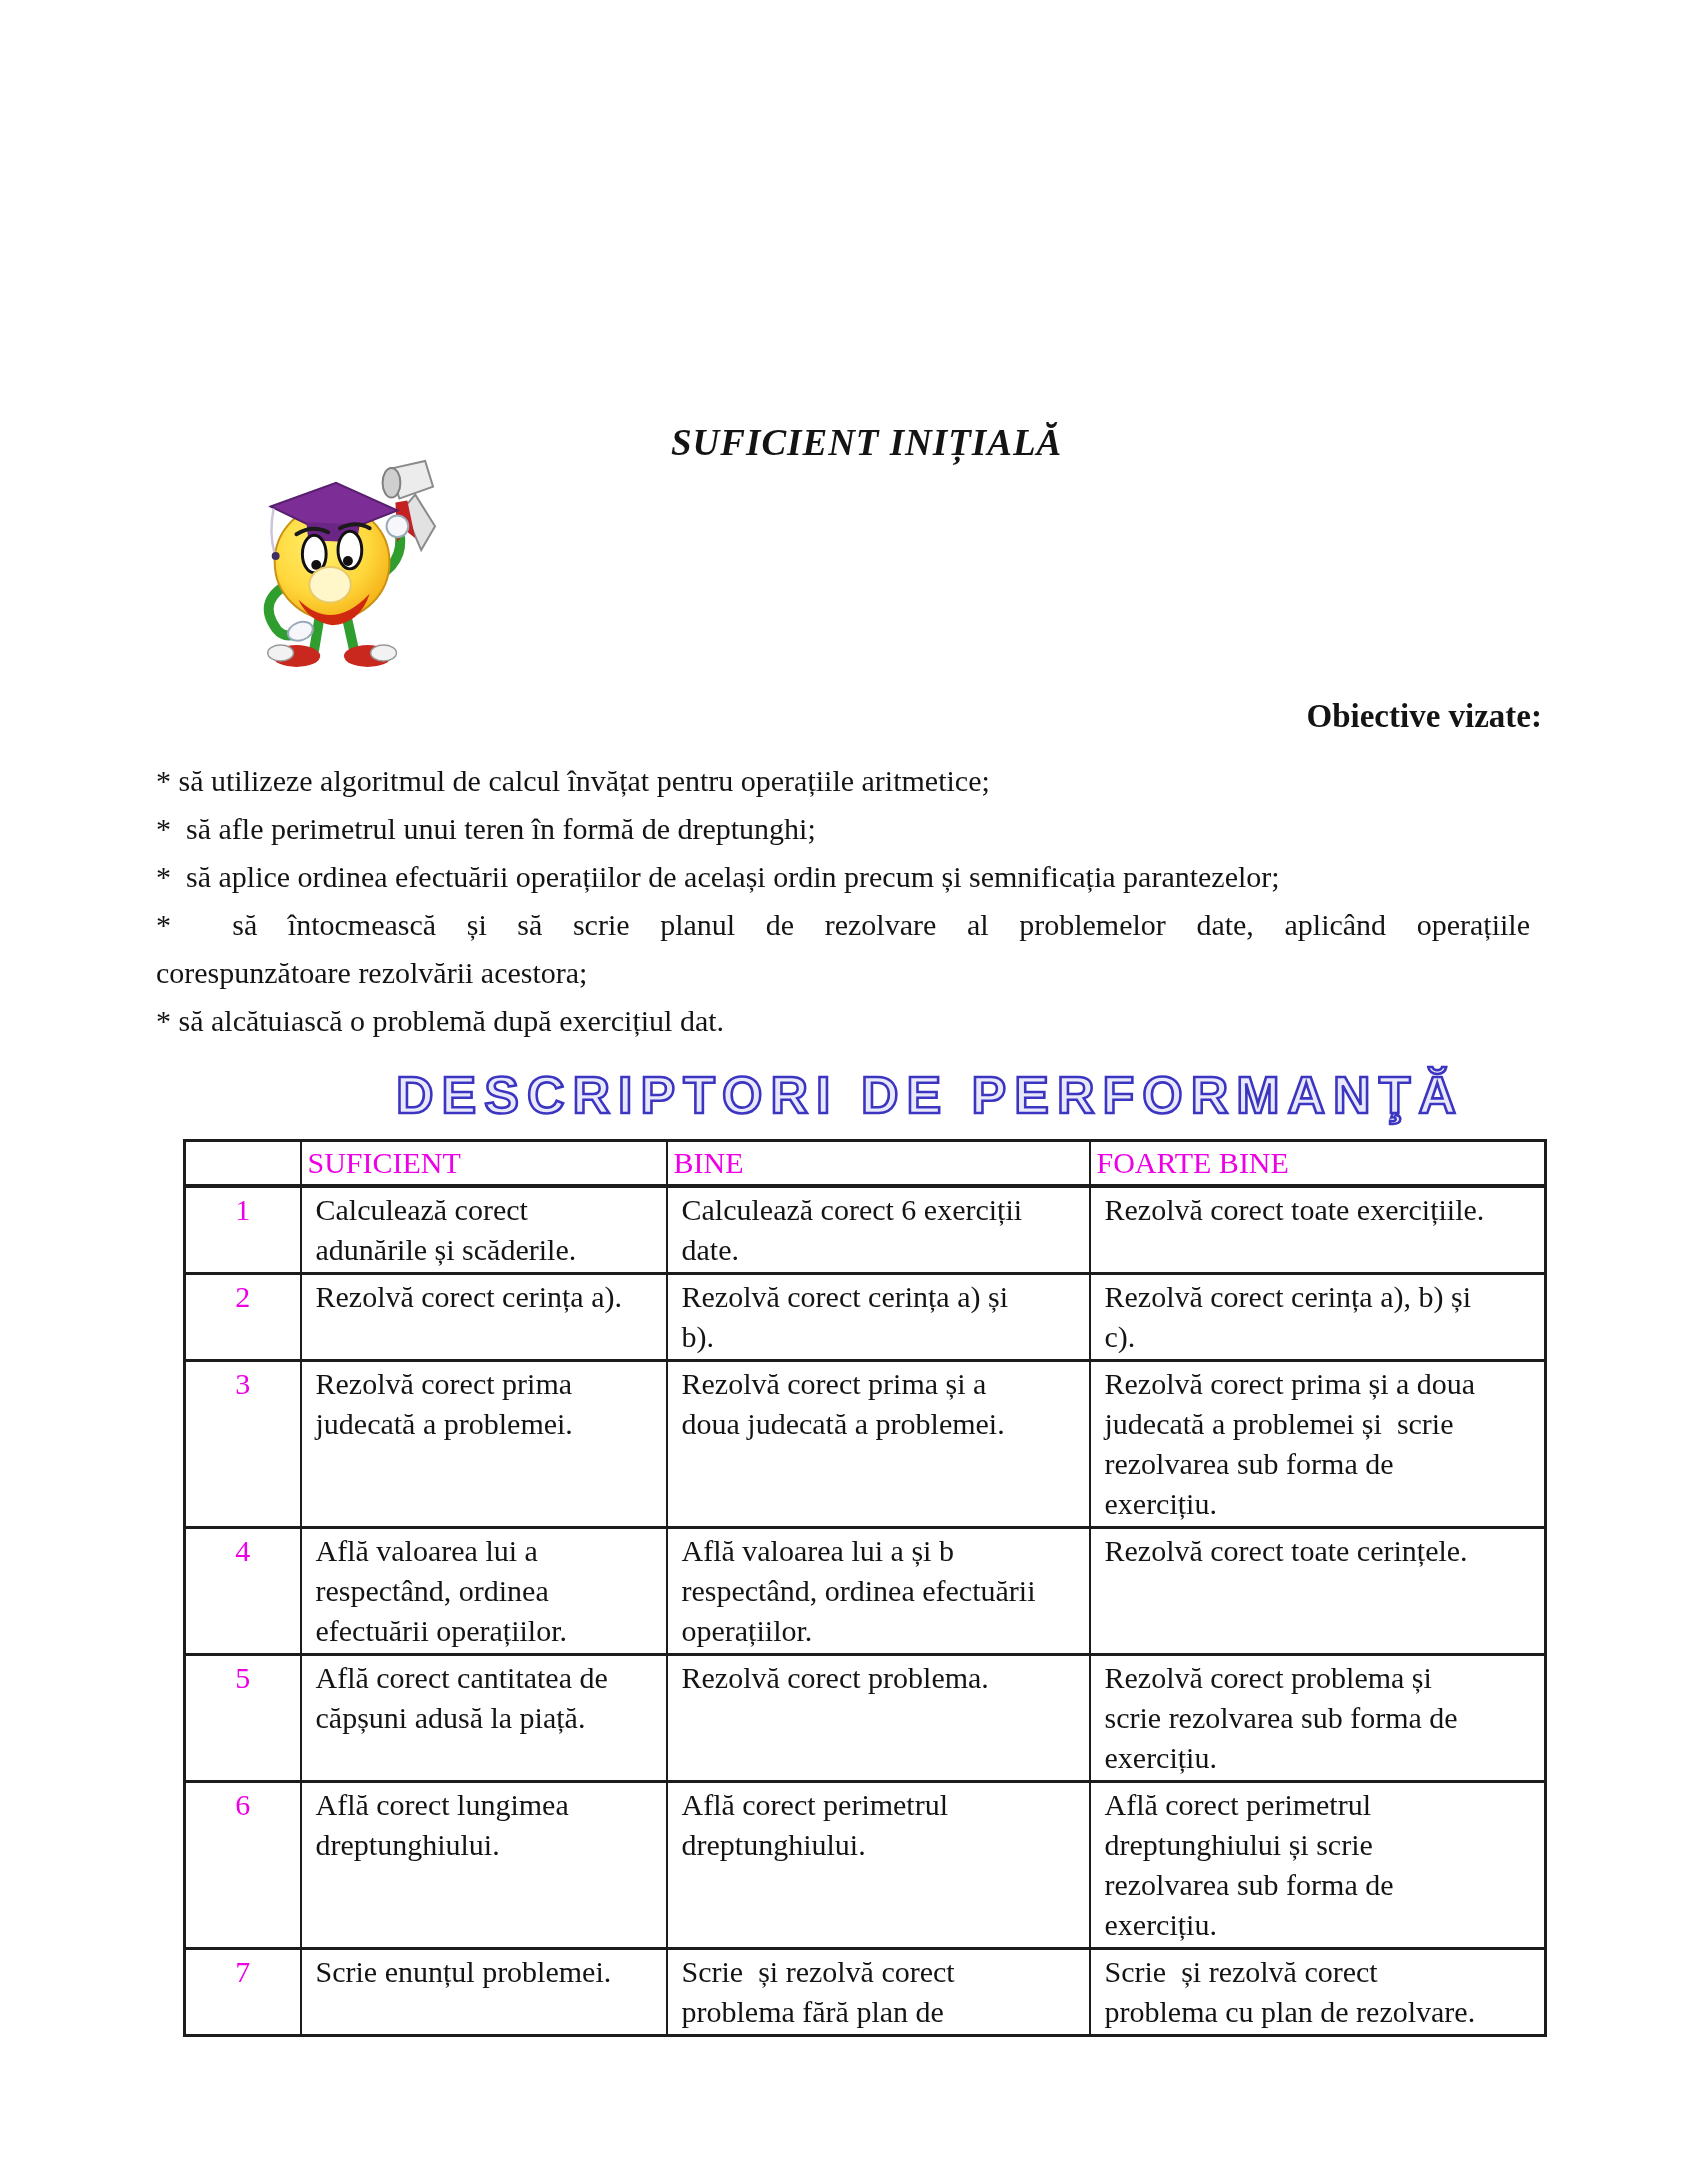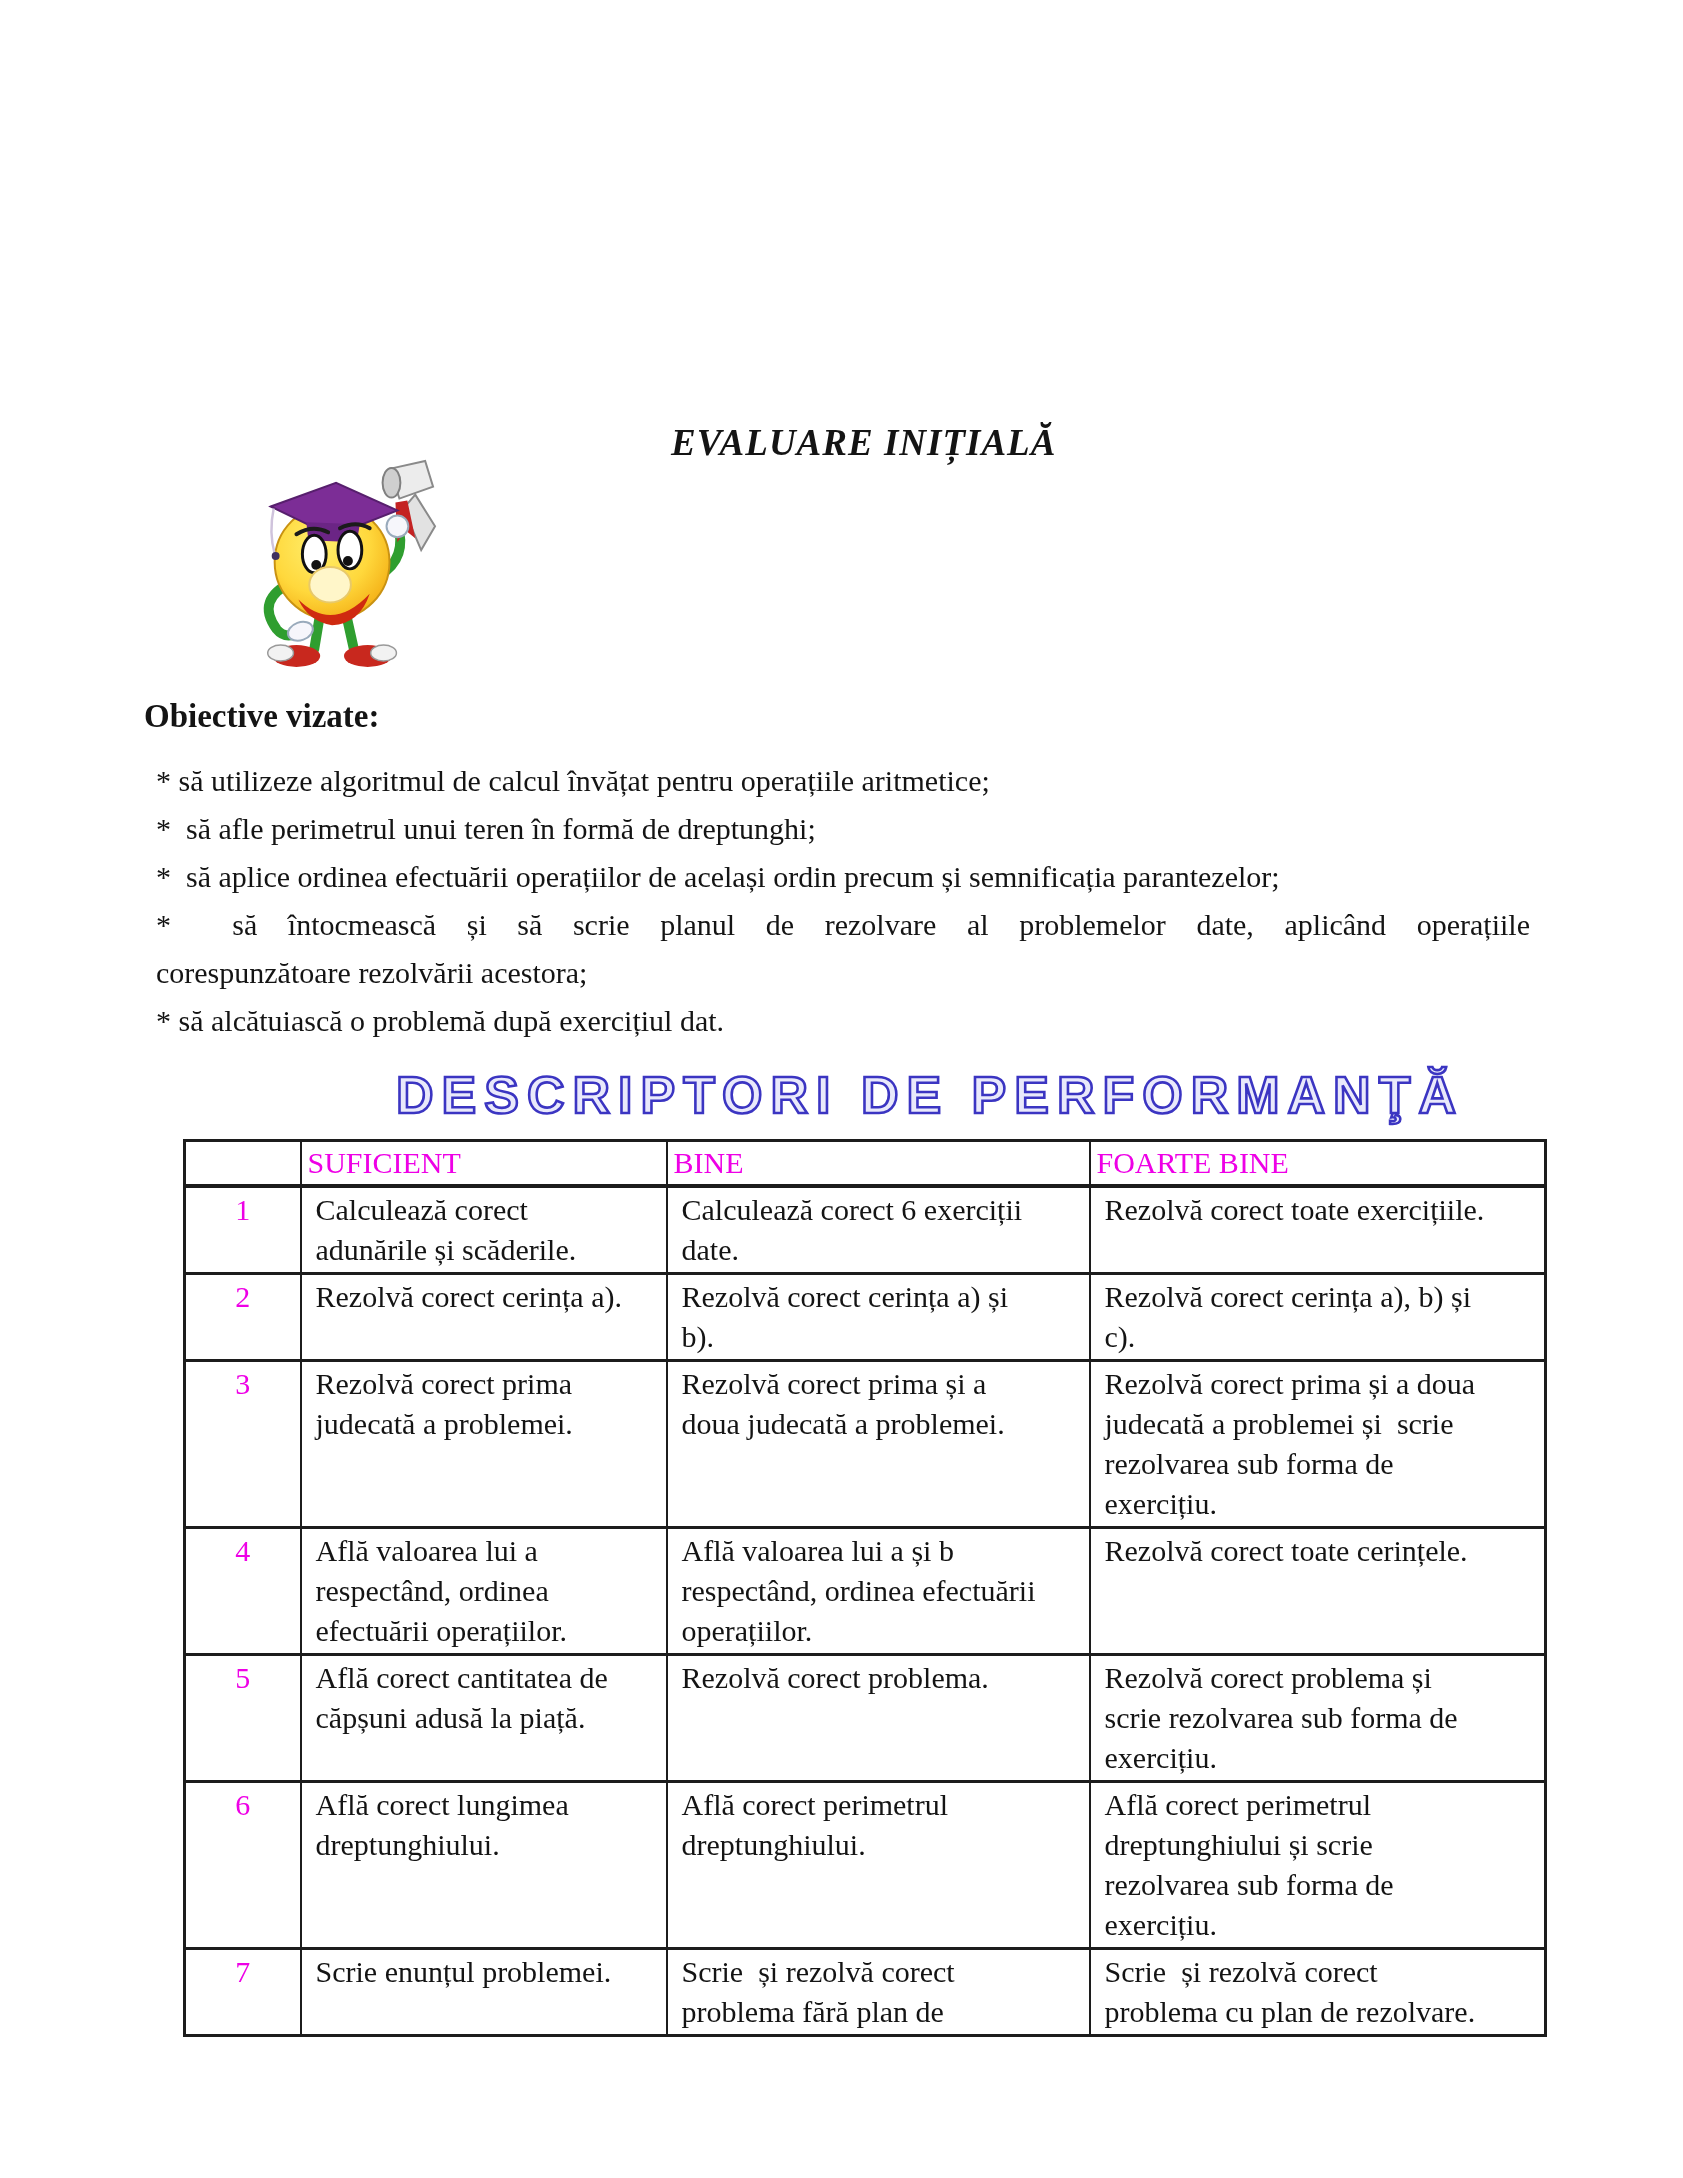--- a/index.html
+++ b/index.html
@@ -42,20 +42,21 @@
     position: absolute;
     left: 144px;
     top: 697px;
     width: 1398px;
   }
   .objectives h2 {
     margin: 0 0 26px 0;
     font-size: 33px;
     line-height: 1.2;
     font-weight: bold;
+    text-align: right;
   }
   .objectives p.obj {
     margin: 12px;
     font-size: 30px;
     line-height: 36px;
     text-align: justify;
     white-space: pre-wrap;
   }
   .objectives p.obj.stretch {
     text-align-last: justify;
@@ -176,21 +177,21 @@
     <path d="M56,92 Q72,82 88,90" fill="none" stroke="#1b1b1b" stroke-width="4" stroke-linecap="round"></path>
     <path d="M100,86 Q116,78 130,86" fill="none" stroke="#1b1b1b" stroke-width="4" stroke-linecap="round"></path>
     <ellipse cx="74" cy="112" rx="12" ry="19" fill="#ffffff" stroke="#111111" stroke-width="3"></ellipse>
     <ellipse cx="110" cy="108" rx="12" ry="19" fill="#ffffff" stroke="#111111" stroke-width="3"></ellipse>
     <circle cx="76" cy="123" r="5" fill="#111111"></circle>
     <circle cx="108" cy="119" r="5" fill="#111111"></circle>
     <ellipse cx="90" cy="143" rx="21" ry="18" fill="#fff6c9" stroke="#e8c96a" stroke-width="2"></ellipse>
     <path d="M58,158 Q92,192 130,152 Q120,182 92,184 Q68,180 58,158 Z" fill="#cf2a10"></path>
   </svg>
 
-  <h1 class="doc-title">EVALUARE INIȚIALĂ</h1>
+  <h1 class="doc-title">SUFICIENT INIȚIALĂ</h1>
 
   <section class="objectives">
     <h2>Obiective vizate:</h2>
     <p class="obj">* să utilizeze algoritmul de calcul învățat pentru operațiile aritmetice;</p>
     <p class="obj">* &nbsp;să afle perimetrul unui teren în formă de dreptunghi;</p>
     <p class="obj">* &nbsp;să aplice ordinea efectuării operațiilor de același ordin precum și semnificația parantezelor;</p>
     <p class="obj stretch">* &nbsp;să întocmească și să scrie planul de rezolvare al problemelor date, aplicând operațiile</p>
     <p class="obj">corespunzătoare rezolvării acestora;</p>
     <p class="obj">* să alcătuiască o problemă după exercițiul dat.</p>
   </section>

